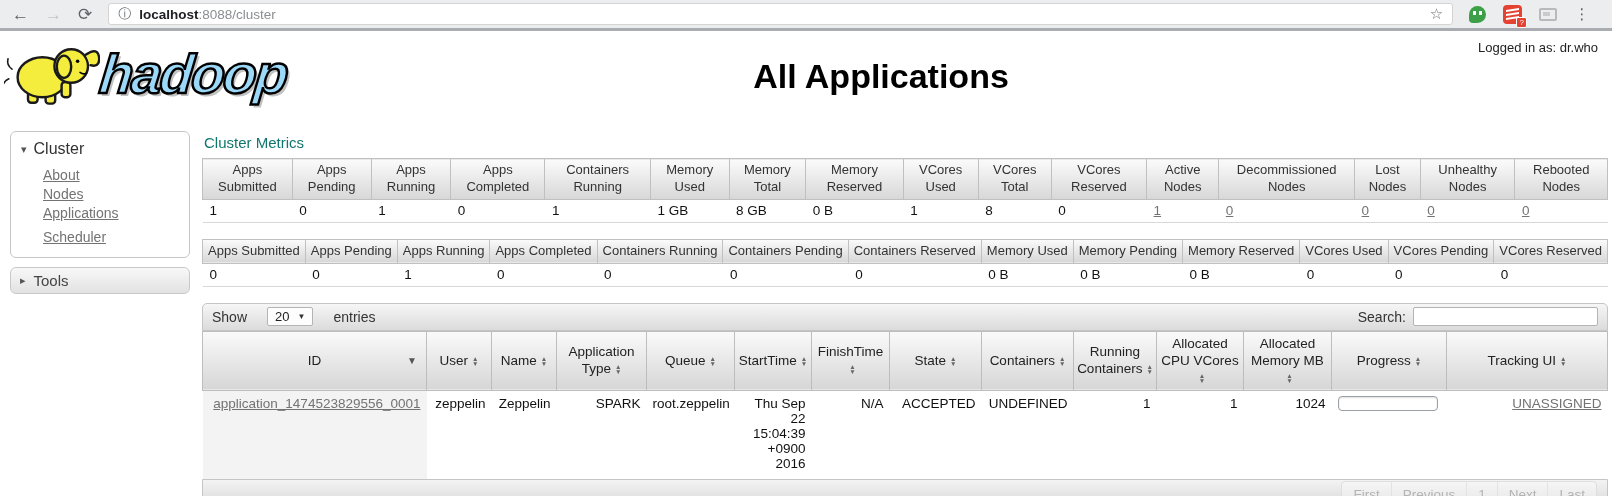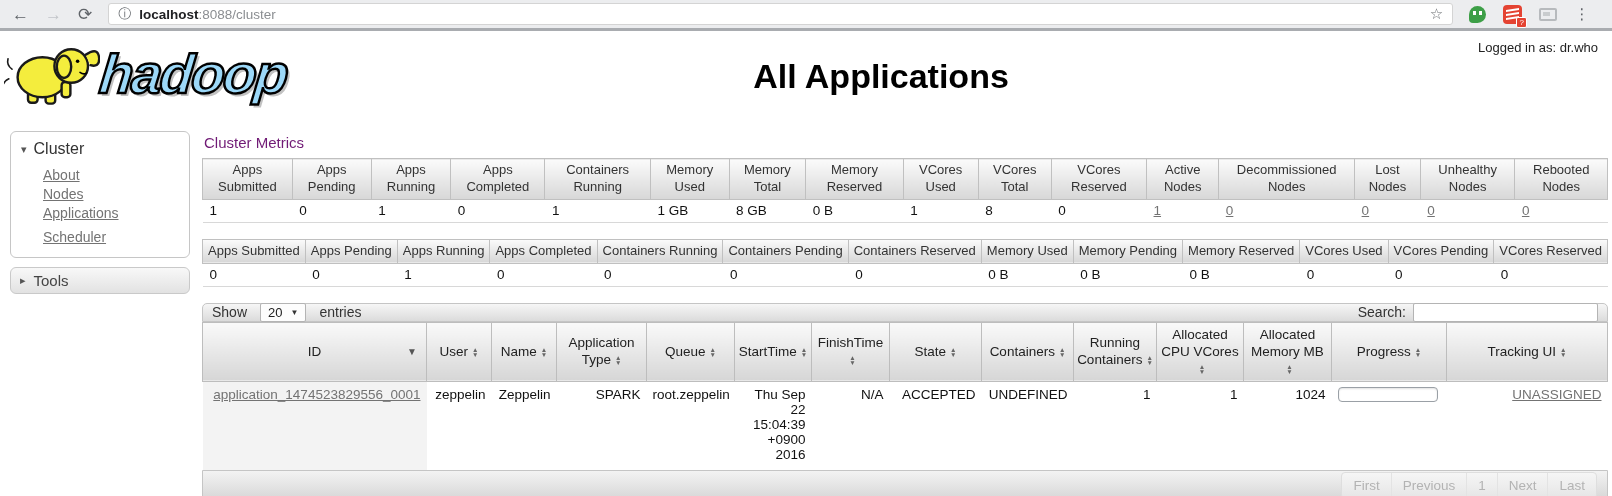--- a/index.html
+++ b/index.html
@@ -87,42 +87,42 @@
   .sub-links { display:flex; flex-direction:column; gap:3px; padding-left:56px; margin:4px 0 6px; font-size:13px; }
   .sched { margin-top:8px; }
   .tools-bar {
     margin-top:9px; border:1px solid #c9c9c9; border-radius:6px;
     background:linear-gradient(#f8f8f8,#e2e2e2);
     padding:4px 9px; font-size:15px; color:#444;
     display:flex; align-items:center; gap:8px; cursor:pointer;
   }
 
   .main { flex:1; margin:0 8px 0 12px; }
-  .sec-title { font-size:15px; color:#701a75; margin:9px 0 7px 2px; }
+  .sec-title { font-size:15px; color:#0f766e; margin:9px 0 7px 2px; }
 
   
   table.metrics { width:100%; border-collapse:collapse; margin-bottom:16px; }
   table.metrics th {
     background:linear-gradient(#fbfbfb,#d7d7d7);
     border:1px solid #c0c0c0;
     font-size:13px; font-weight:normal; color:#333;
     text-align:center; padding:3px 5px; line-height:1.3; vertical-align:middle;
   }
   table.metrics td {
     font-size:13.5px; color:#111; text-align:left;
     padding:3px 4px 4px 7px; border-bottom:1px solid #d8d8d8; background:#fff;
     white-space:nowrap;
   }
 
   
   .dt-toolbar {
-    margin-top:12px; height:19px;
+    margin-top:12px; height:28px;
     background:linear-gradient(#f6f6f6,#dbdbdb);
     border:1px solid #c5c5c5; border-radius:5px 5px 0 0;
-    display:flex; align-items:center; padding:0 9px; font-size:14px; color:#333; gap:13px;
+    display:flex; align-items:center; padding:0 9px; font-size:14px; color:#333; gap:20px;
   }
   .select-box {
     display:inline-flex; align-items:center; gap:8px;
     background:#fdfdfd; border:1px solid #b4b4b4; border-radius:2px;
     padding:1px 7px; font-size:13px; color:#222; cursor:pointer;
   }
   .sel-caret { font-size:8px; color:#333; }
   .search-wrap { margin-left:auto; display:flex; align-items:center; gap:7px; }
   .search-input { width:185px; height:19px; border:1px solid #b4b4b4; border-radius:2px; font-size:13px; padding:0 4px; }
 

